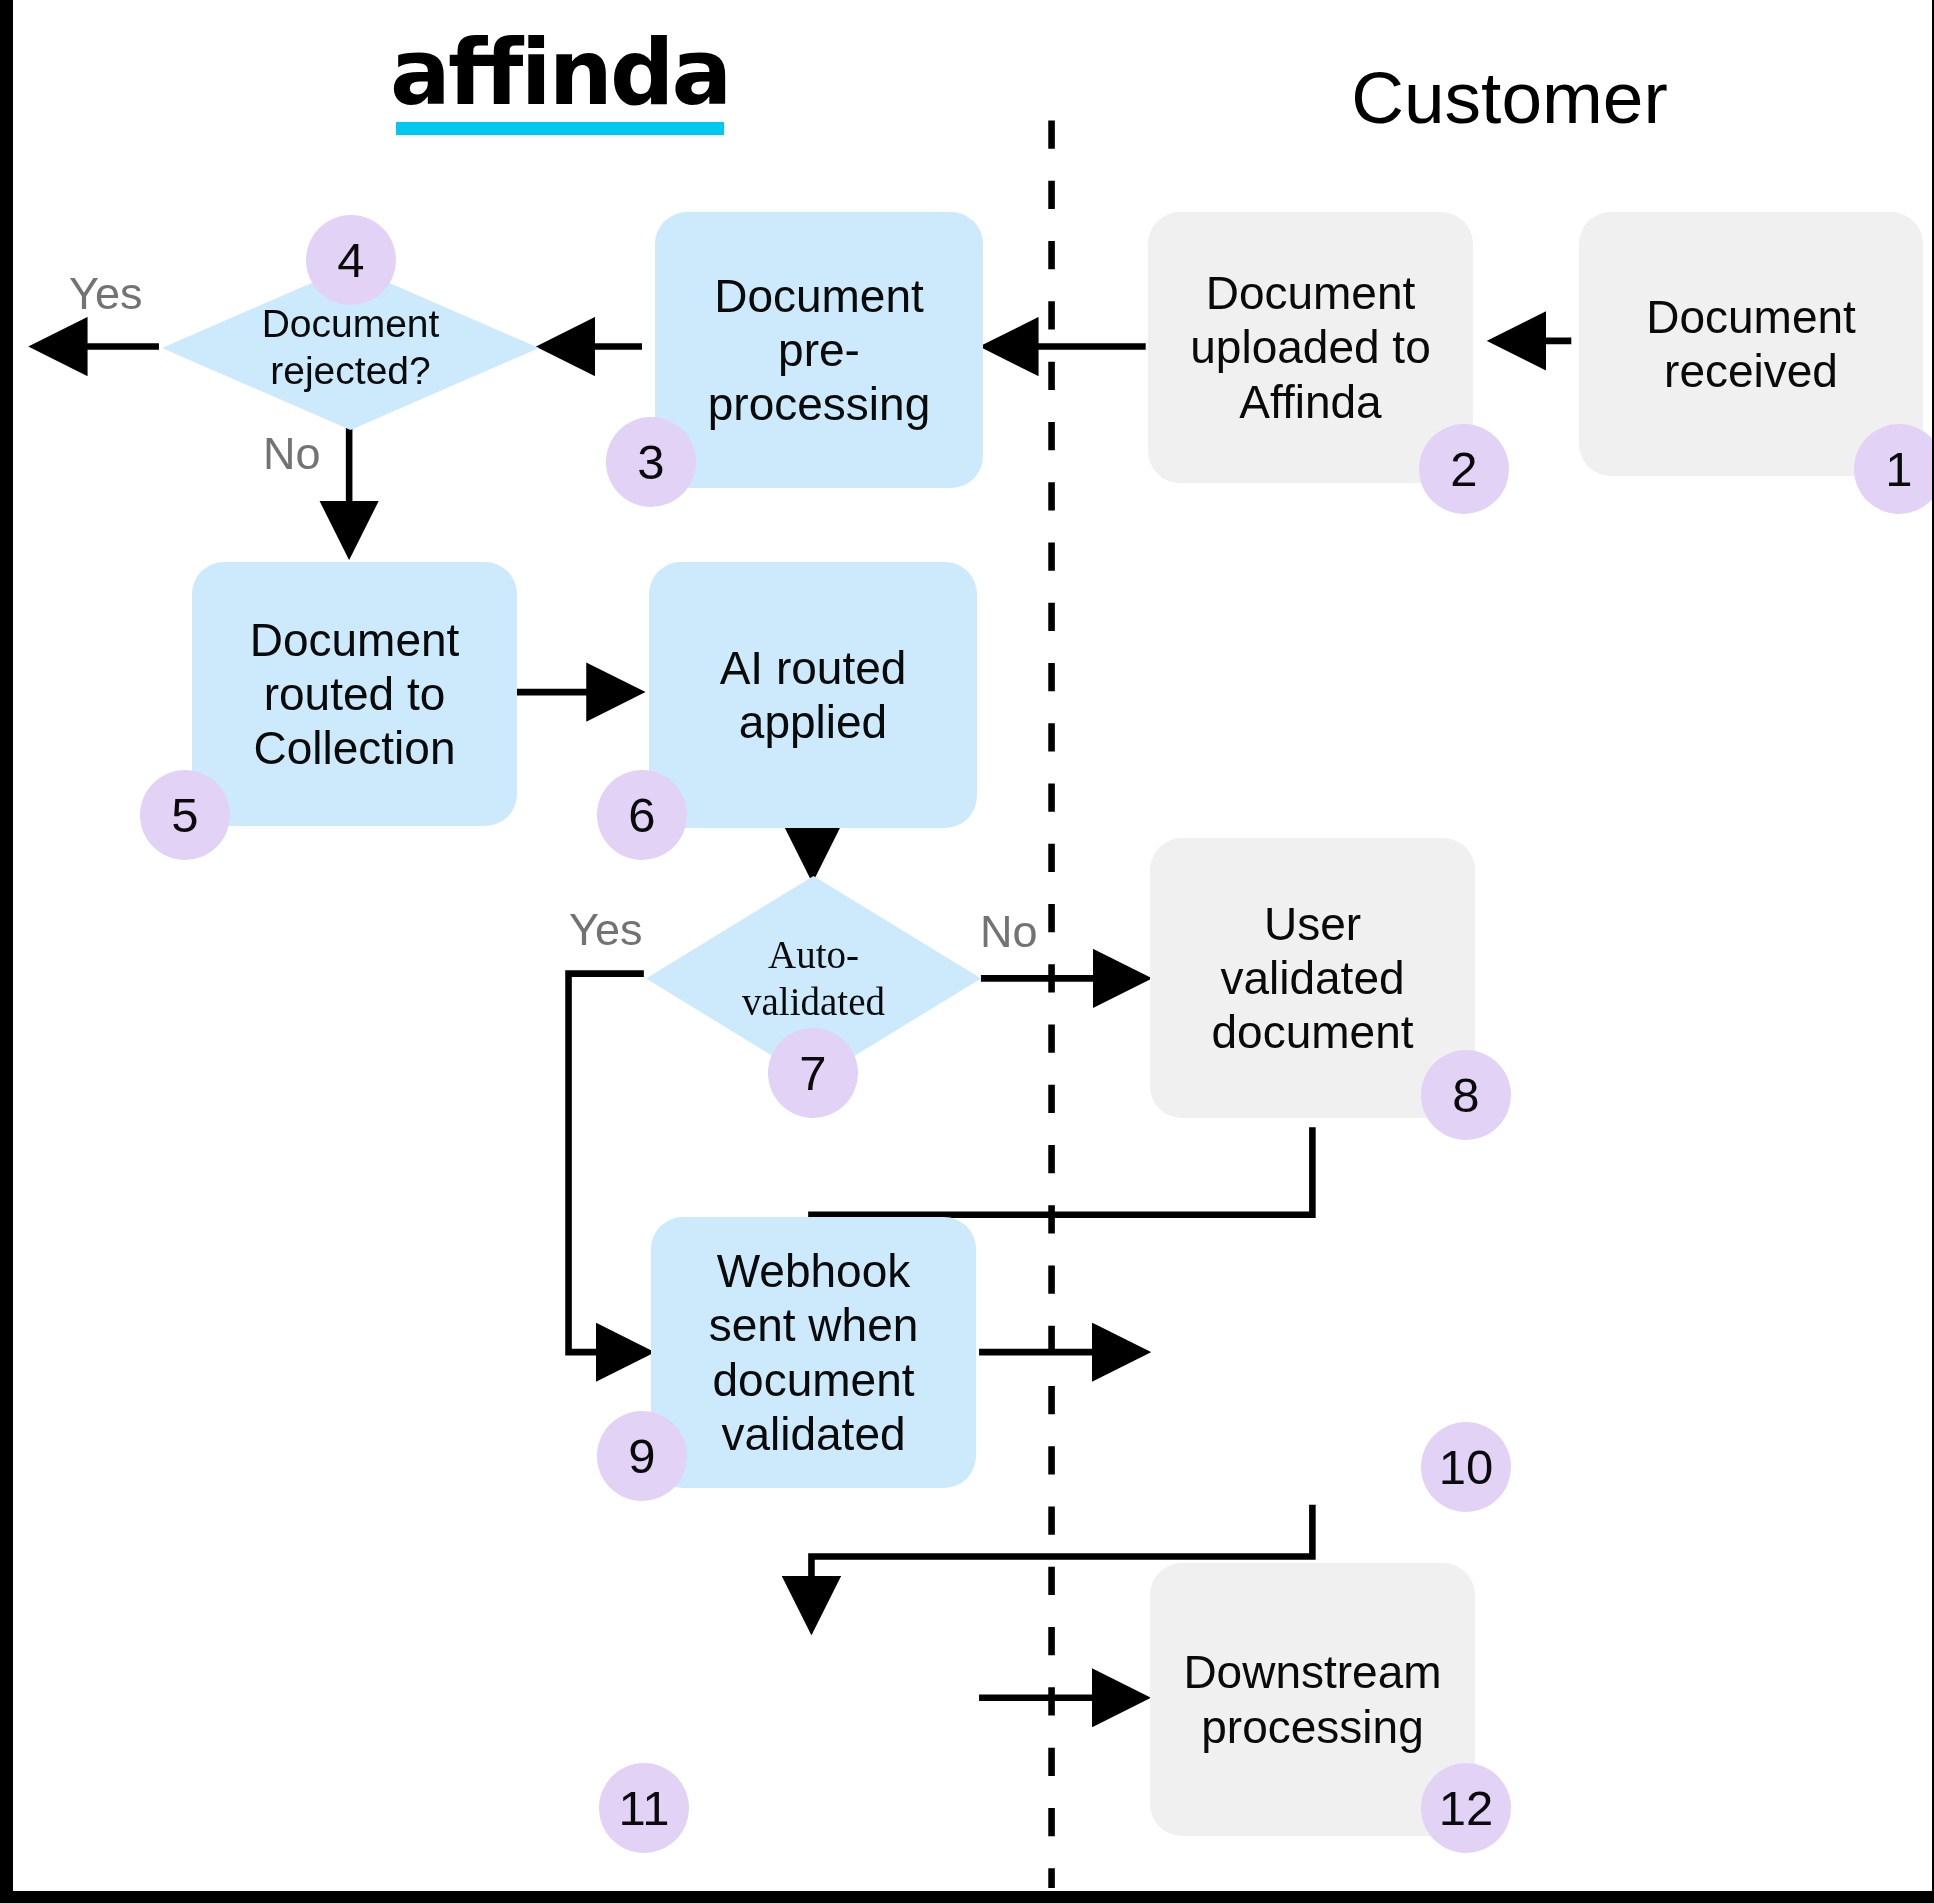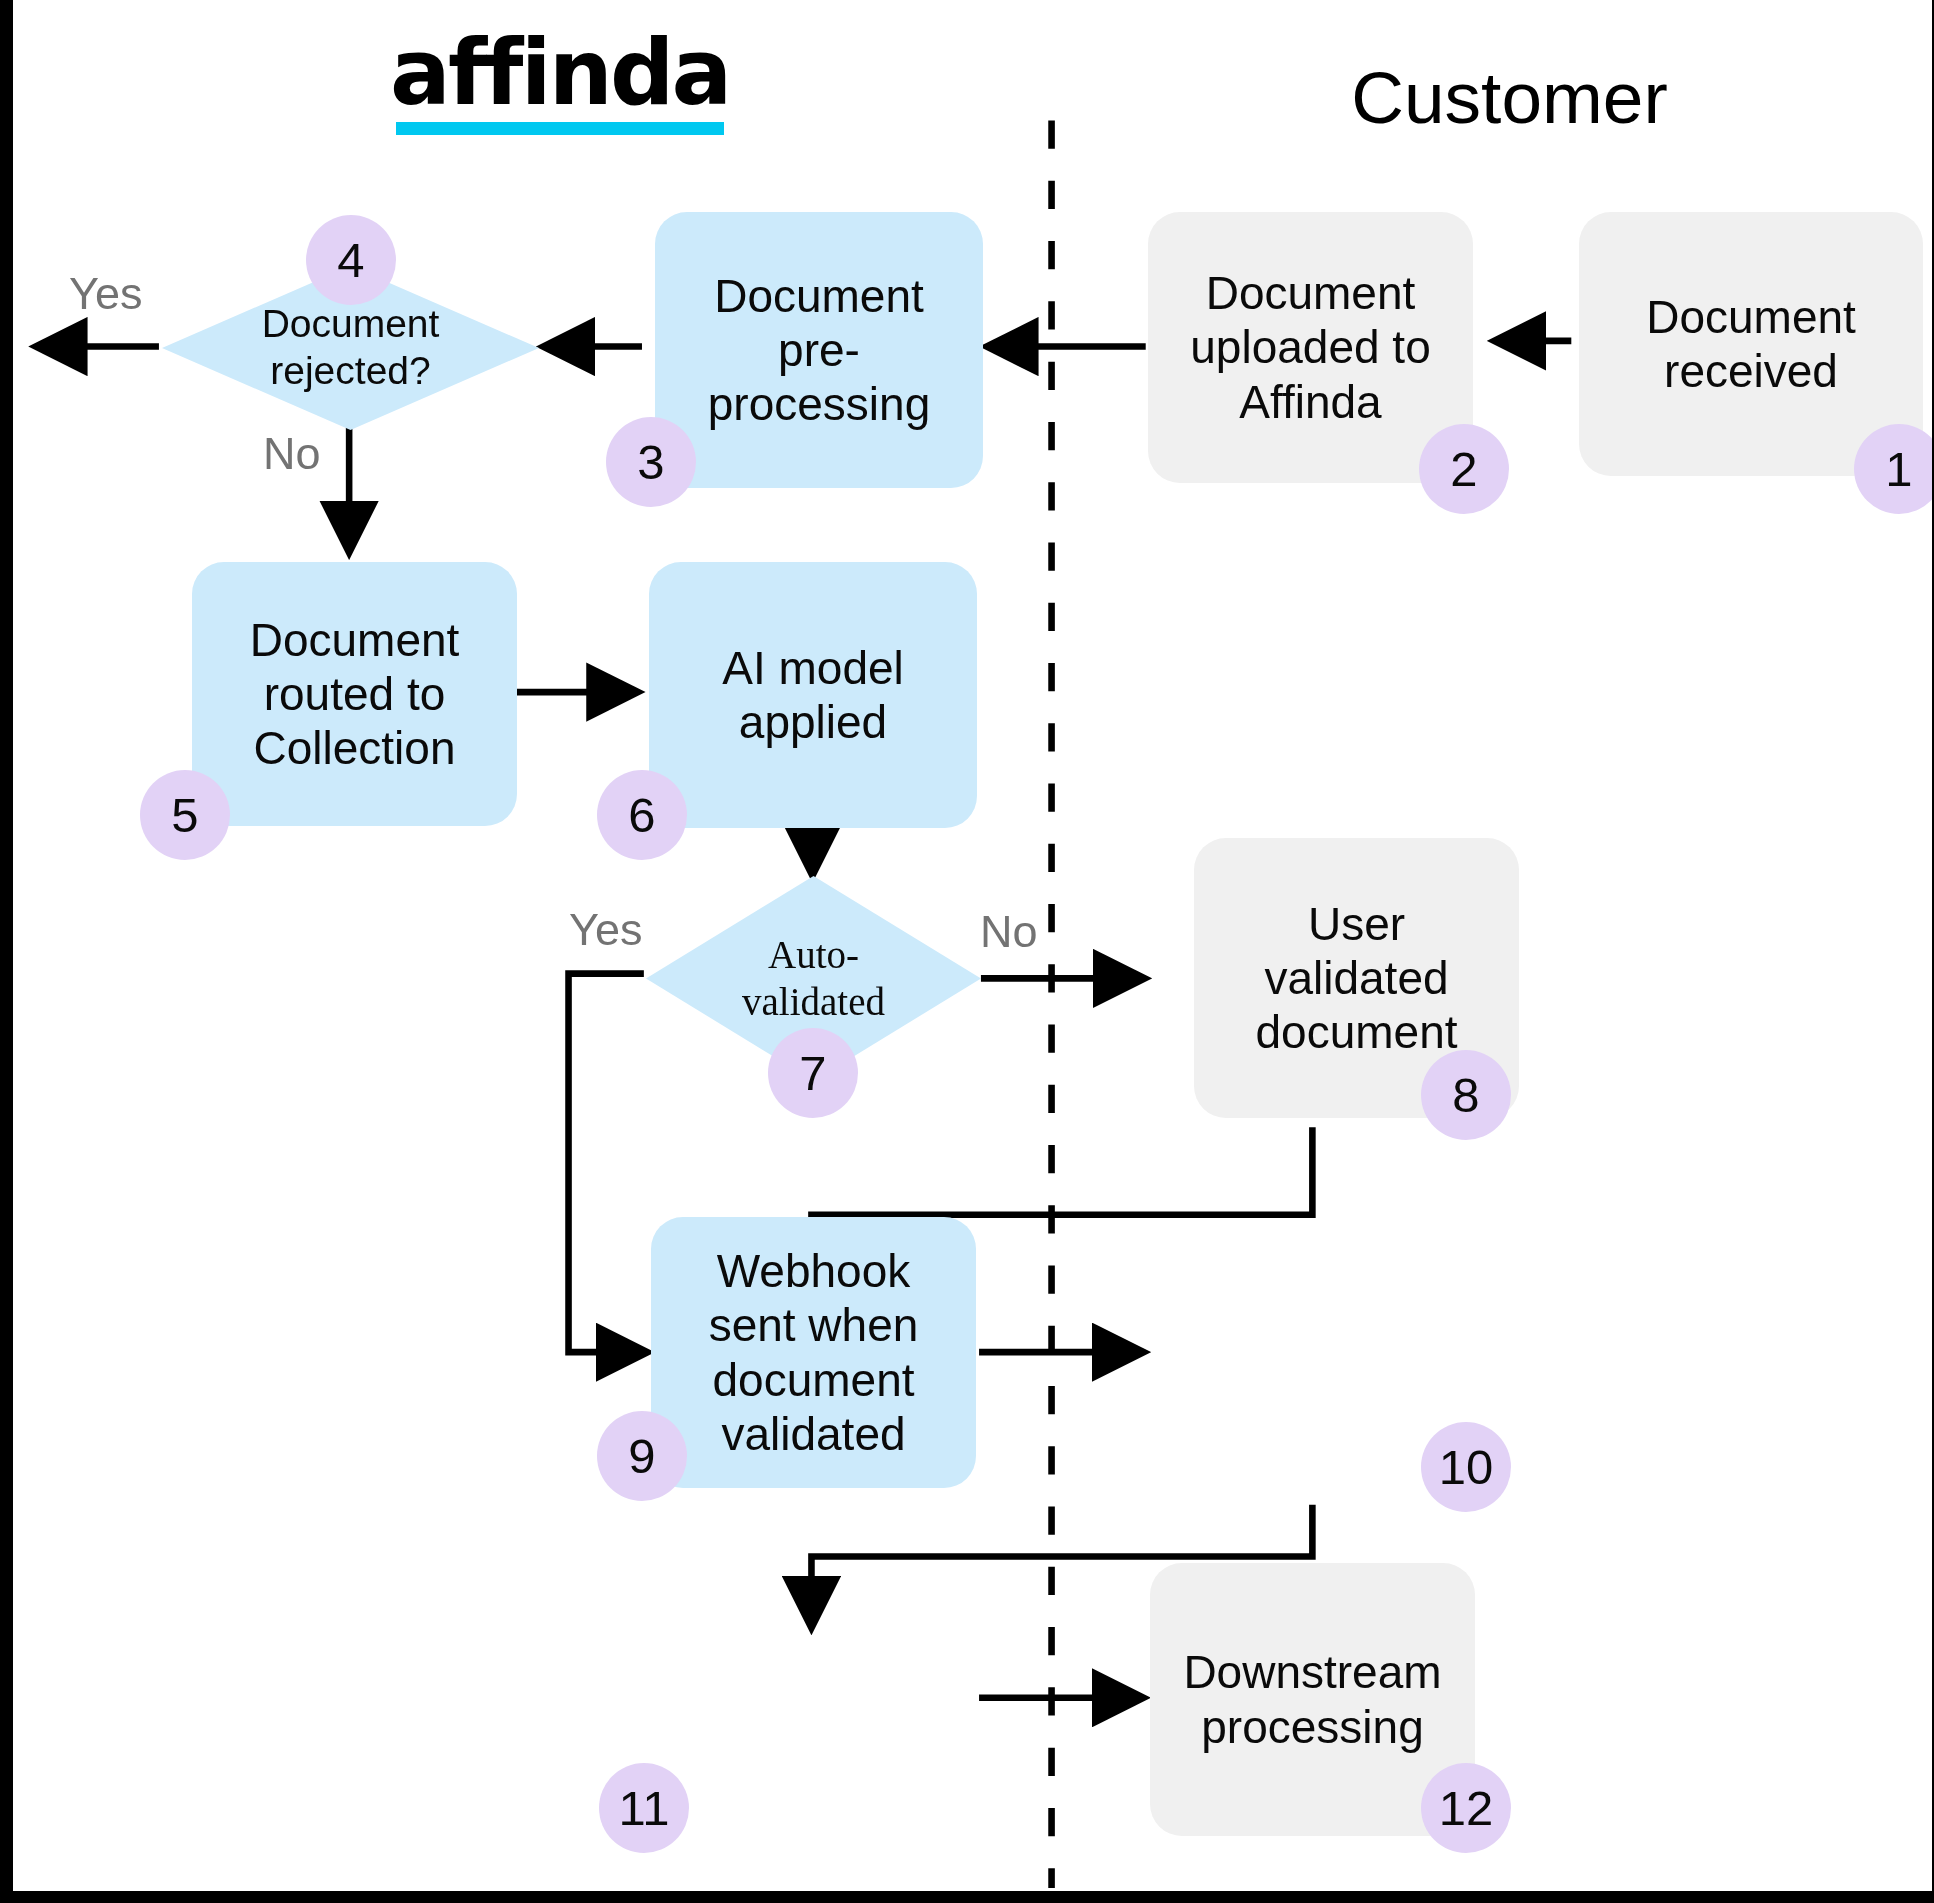--- a/index.html
+++ b/index.html
@@ -208,32 +208,32 @@
       <div class="diamond-label">Document
 rejected?</div>
     </div>
     <div class="badge" style="left:293px; top:215px;">4</div>
 
     <div class="node affinda" style="left:179px; top:562px; width:325px; height:264px;">Document
 routed to
 Collection</div>
     <div class="badge" style="left:127px; top:770px;">5</div>
 
-    <div class="node affinda" style="left:636px; top:562px; width:328px; height:266px;">AI model
+    <div class="node affinda" style="left:636px; top:562px; width:328px; height:266px;">AI routed
 applied</div>
     <div class="badge" style="left:584px; top:770px;">6</div>
 
     <div class="diamond-wrap" style="left:633px; top:876px; width:335px; height:205px;font-family:Liberation Serif, serif;">
       <div class="diamond-shape"></div>
       <div class="diamond-label">Auto-
 validated</div>
     </div>
     <div class="badge" style="left:755px; top:1028px;">7</div>
 
-    <div class="node customer" style="left:1137px; top:838px; width:325px; height:280px;margin-left:44px;">User
+    <div class="node customer" style="left:1137px; top:838px; width:325px; height:280px;">User
 validated
 document</div>
     <div class="badge" style="left:1408px; top:1050px;">8</div>
 
     <div class="node affinda" style="left:638px; top:1217px; width:325px; height:271px;">Webhook
 sent when
 document
 validated</div>
     <div class="badge" style="left:584px; top:1411px;">9</div>
 

